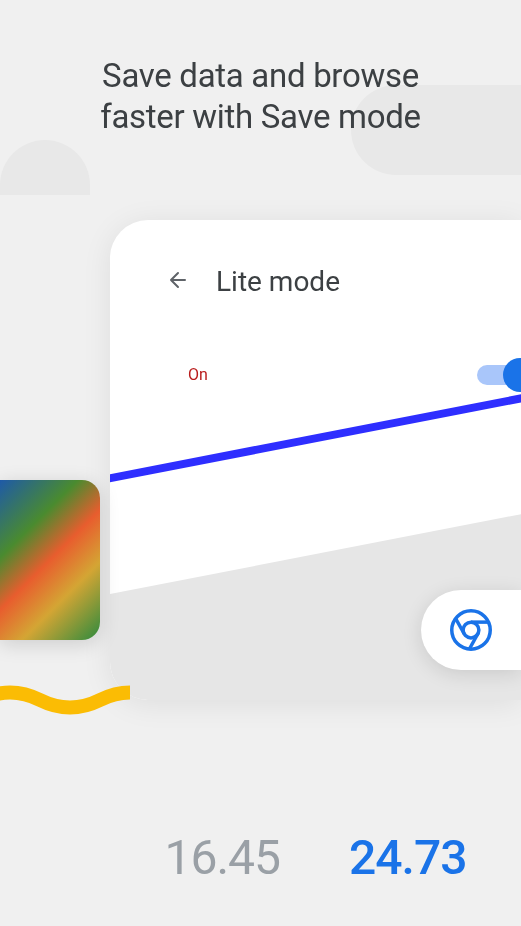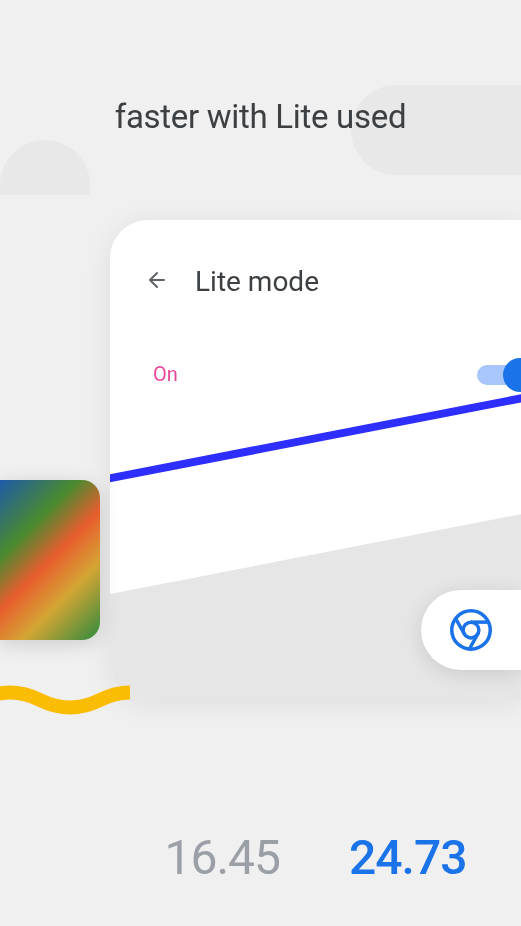--- a/index.html
+++ b/index.html
@@ -48,21 +48,21 @@
     }
     .card {
       position: absolute;
       left: 110px;
       top: 220px;
       right: 0;
       height: 480px;
       background: #fff;
       border-radius: 38px 0 0 38px;
       box-shadow: 0 4px 30px rgba(0,0,0,0.08);
-      padding: 45px 0 0 35px;
+      padding: 45px 0 0 56px;
       overflow: hidden;
     }
     .card-header {
       display: flex;
       align-items: center;
       gap: 26px;
     }
     .back-arrow {
       color: #5f6368;
       font-size: 24px;
@@ -74,23 +74,23 @@
       font-weight: 400;
     }
     .toggle-row {
       margin-top: 58px;
       display: flex;
       align-items: center;
       justify-content: space-between;
       padding-right: 0;
     }
     .toggle-label {
-      font-size: 20px;
-      color: #ec4899;
-      margin-left: 8px;
+      font-size: 16px;
+      color: #b91c1c;
+      margin-left: 22px;
     }
     .toggle {
       position: relative;
       width: 70px;
       height: 36px;
       margin-right: -8px;
     }
     .toggle-track {
       position: absolute;
       right: 0;
@@ -205,22 +205,22 @@
       font-weight: 500;
     }
   </style>
 </head>
 <body>
 
 <div class="cloud-left"></div>
 <div class="cloud-right"></div>
 
 <div class="headline">
-  <br>
-  <span>faster with Lite used</span>
+  <span>Save data and browse</span><br>
+  <span>faster with Save mode</span>
 </div>
 
 <div class="card">
   <div class="gray-fill">
     <div class="gray-cover"></div>
   </div>
   <div class="diagonal-line"></div>
 
   <div class="card-header">
     <span class="back-arrow">

